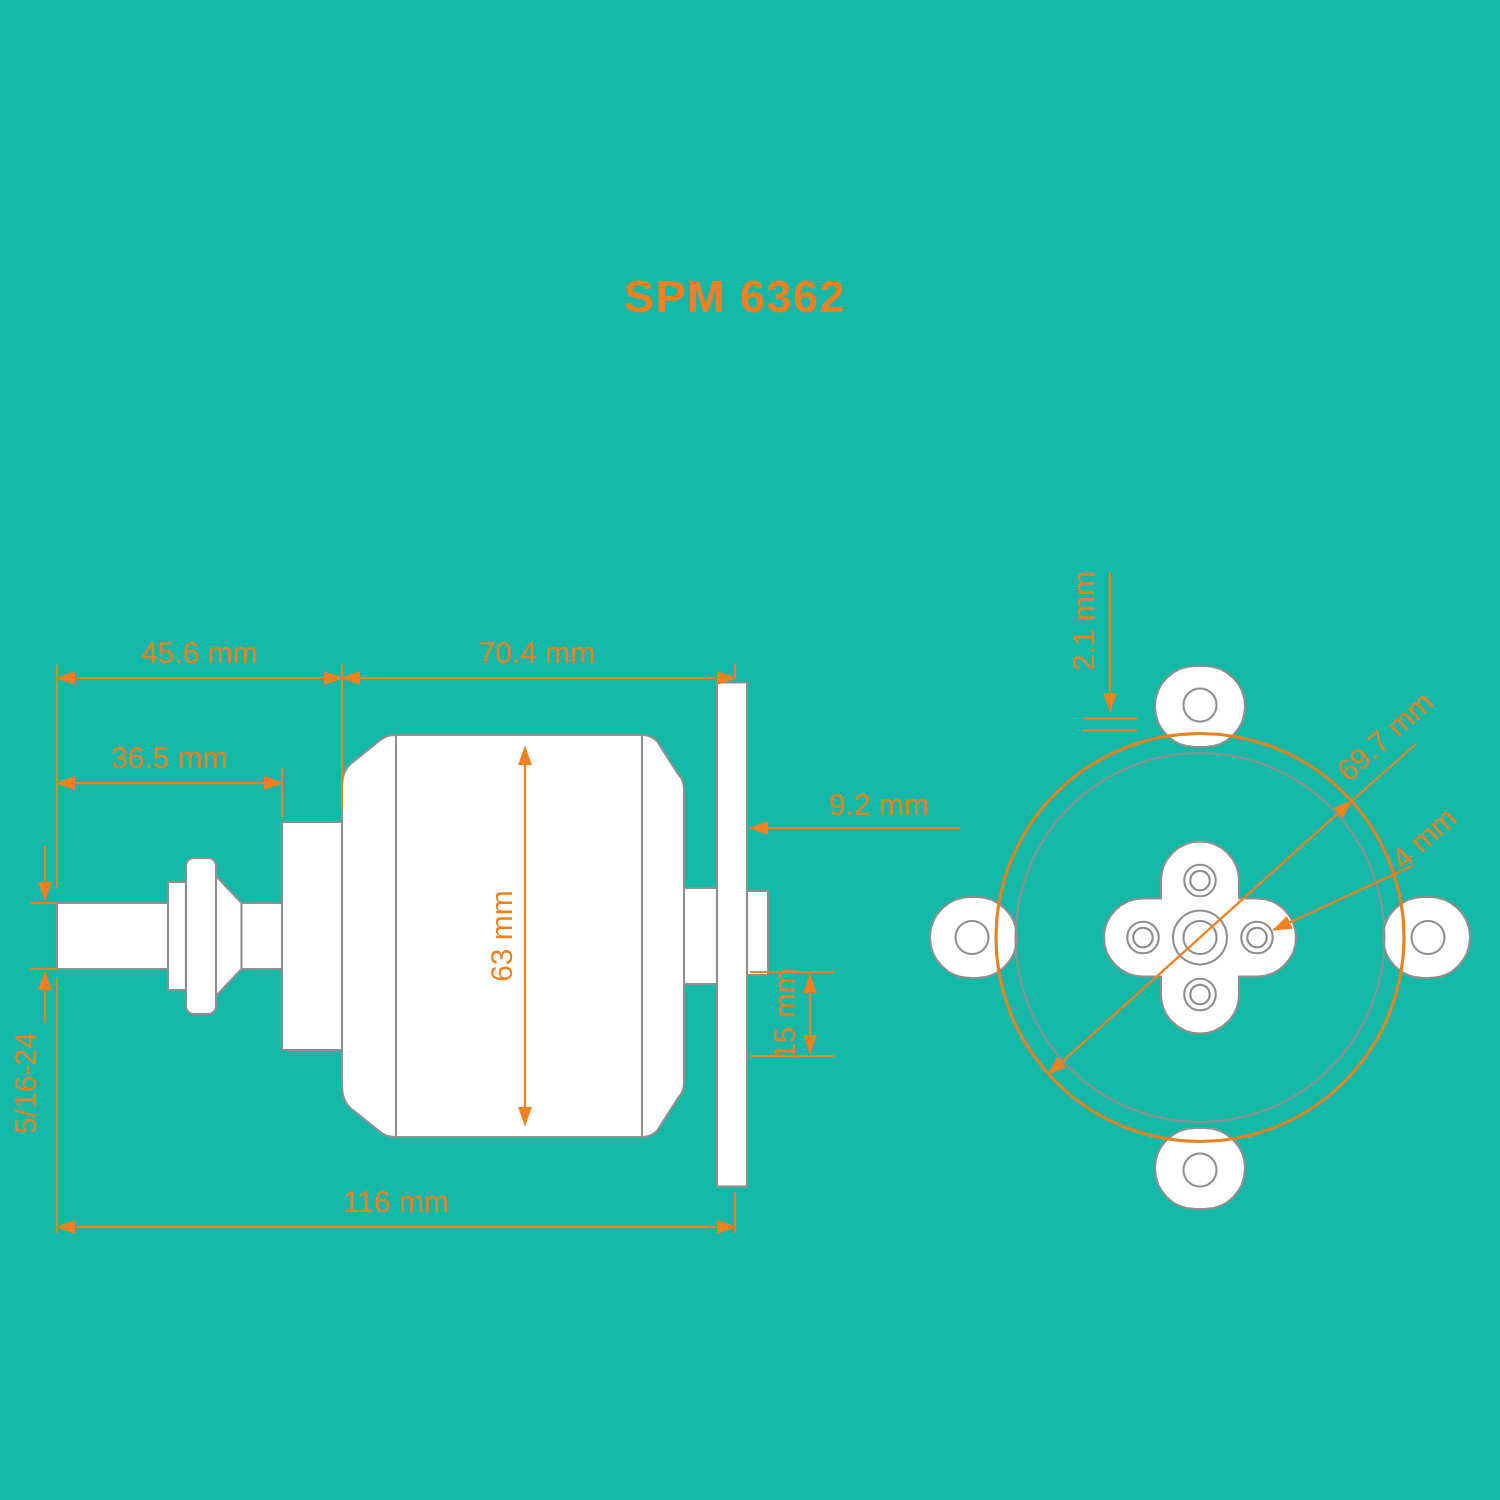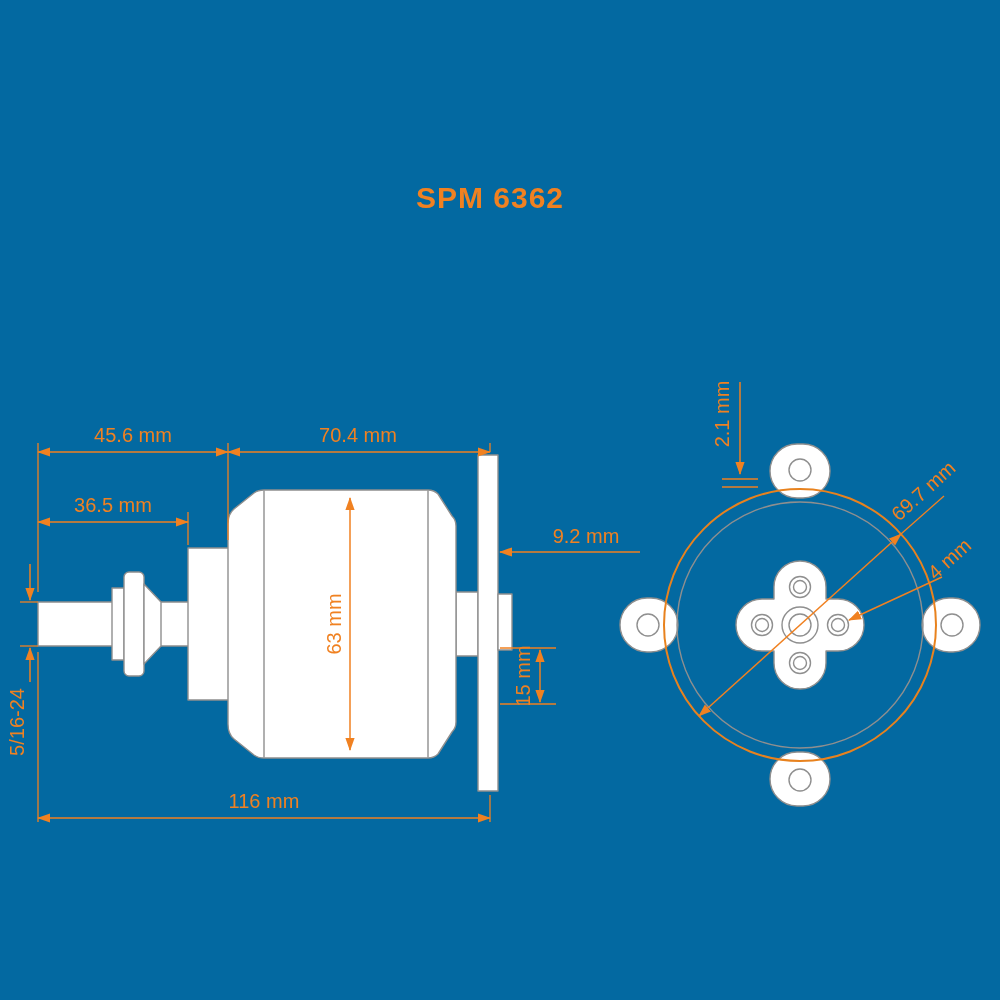--- a/index.html
+++ b/index.html
@@ -1,16 +1,16 @@
 <!DOCTYPE html>
 <html><head>
 <meta charset="utf-8">
 <style>
   html,body{margin:0;padding:0;background:#ffffff;}
-  .canvas{width:1000px;height:1000px;position:relative;background:#0369a1;overflow:hidden;}
+  .canvas{width:1000px;height:1000px;position:relative;background:#14b8a6;overflow:hidden;}
   svg{display:block;}
   text{font-family:"Liberation Sans","DejaVu Sans",sans-serif;fill:#F08121;font-size:20px;}
   .title-text{font-size:30px;font-weight:bold;letter-spacing:1px;}
   .geo{stroke:#8F8F8F;stroke-width:1.4;fill:none;stroke-linejoin:round;stroke-linecap:round;}
   .geow{stroke:#8F8F8F;stroke-width:1.4;fill:#ffffff;stroke-linejoin:round;}
   .dim{stroke:#F08121;stroke-width:1.5;fill:none;}
   .ext{stroke:#F08121;stroke-width:1.3;fill:none;}
   .accentcircle{stroke:#E8821E;stroke-width:2;fill:none;}
 </style>
 </head>

